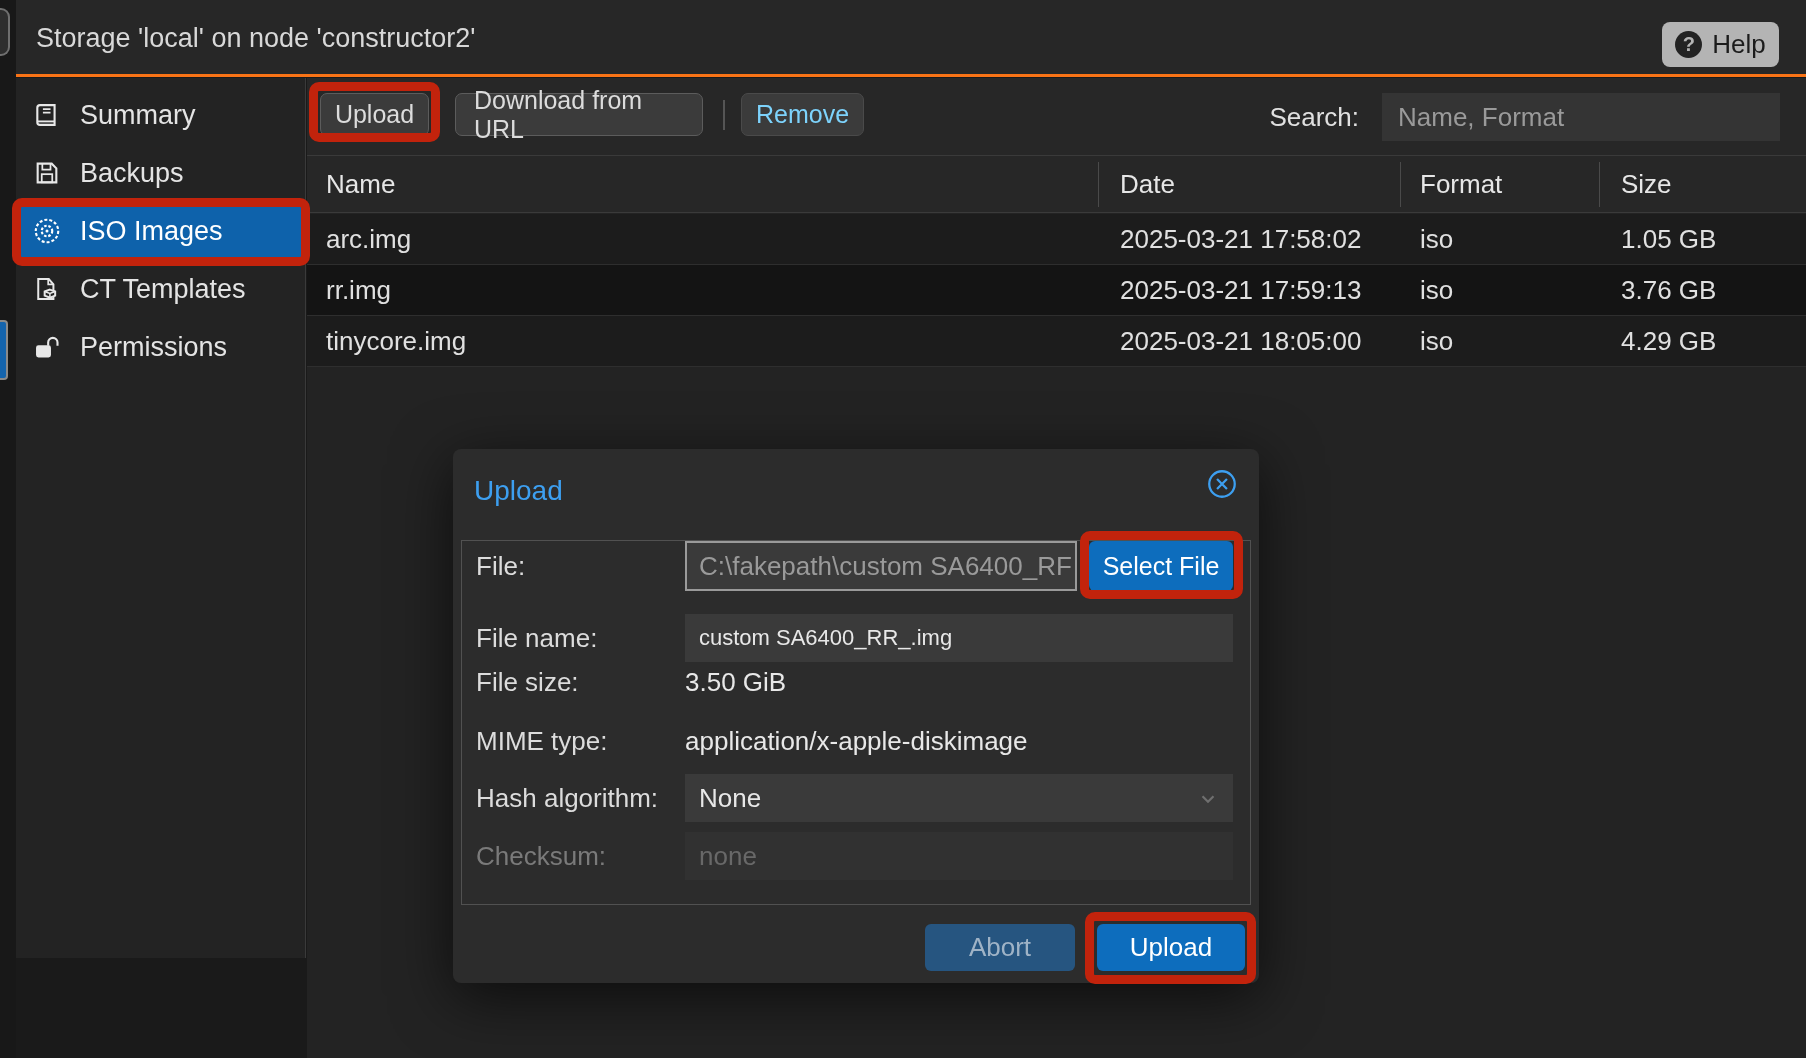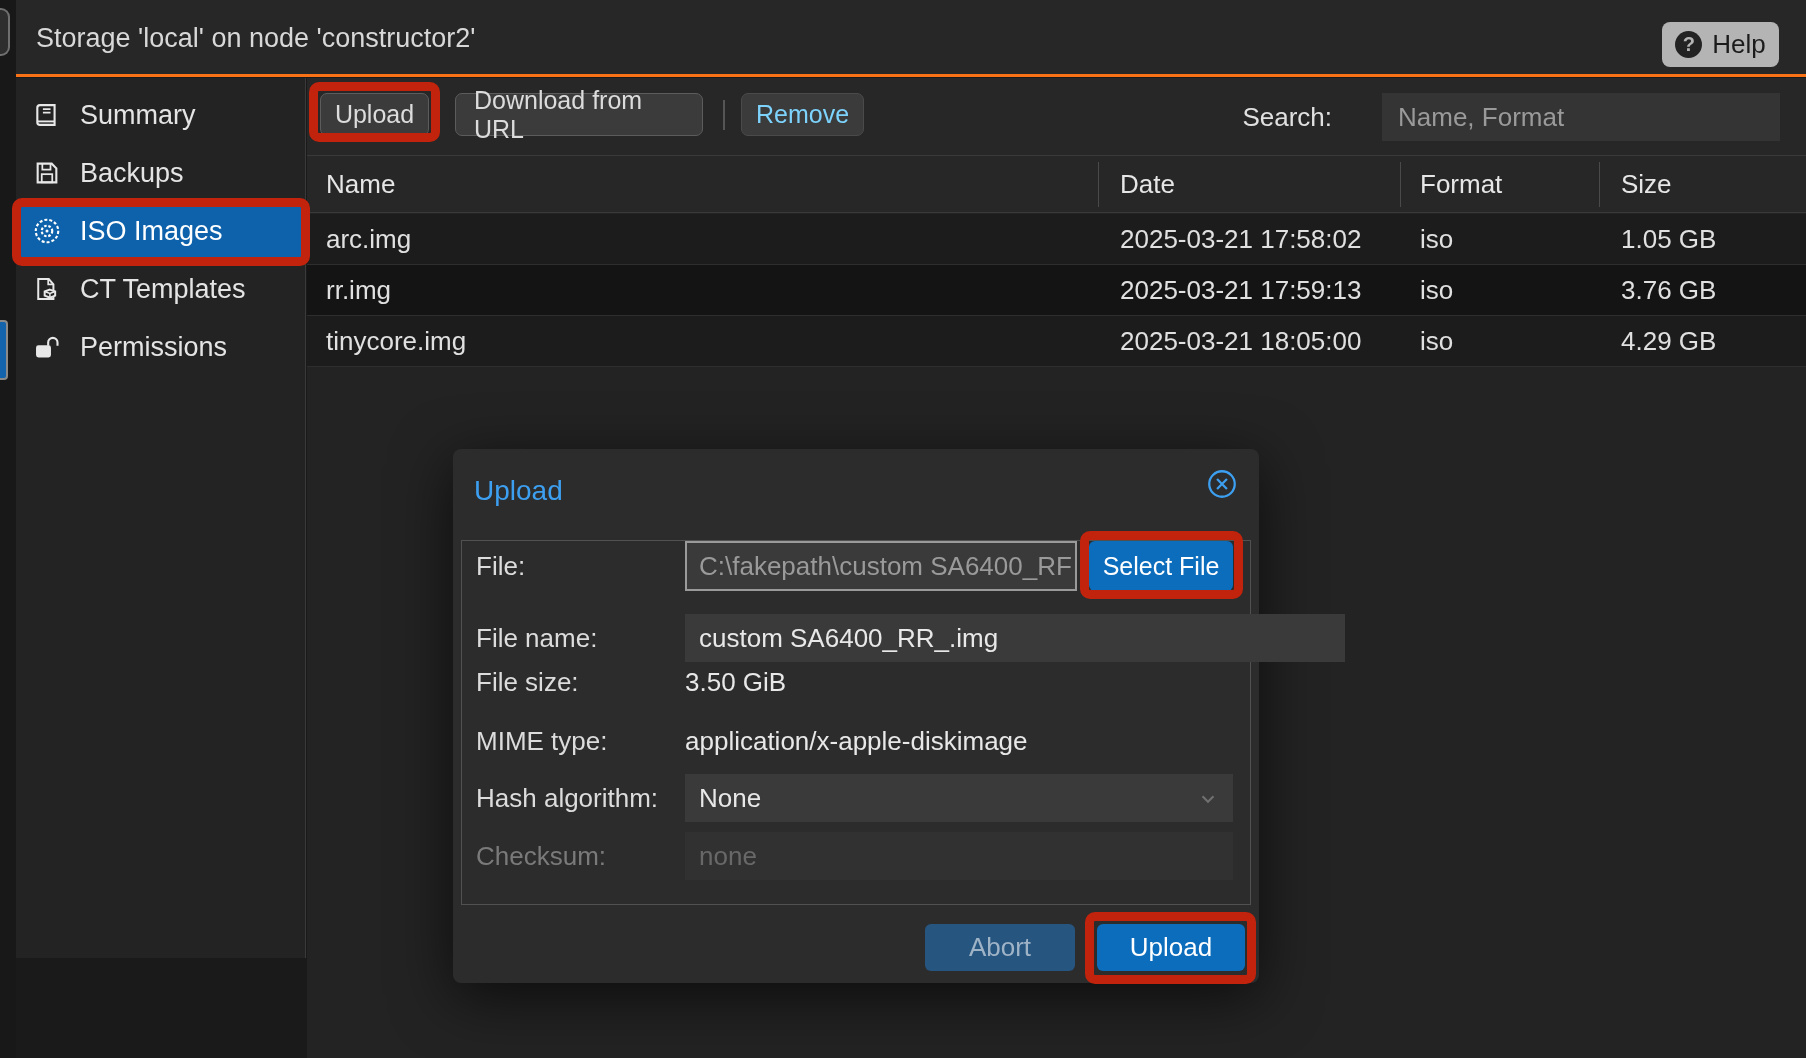--- a/index.html
+++ b/index.html
@@ -56,21 +56,21 @@
     background:#272727; border-bottom:1px solid #3a3a3a;
   }
   .tb-btn {
     position:absolute; top:15px; height:43px; background:#3b3b3b;
     border:1px solid #5c5c5c; border-radius:7px; color:#dcdcdc; font-size:25px;
     display:flex; align-items:center; justify-content:center; padding:0 18px; cursor:pointer;
   }
   .tb-btn.disabled { color:#7dd3fc; border-color:#4a4a4a; cursor:default; }
   .tb-sep { position:absolute; left:416px; top:22px; width:2px; height:30px; background:#555; }
   .search-wrap { position:absolute; right:26px; top:0; height:78px; display:flex; align-items:center; }
-  .search-label { color:#e0e0e0; margin-right:50px; }
+  .search-label { color:#e0e0e0; margin-right:23px; }
   .search-input {
     width:398px; height:48px; background:#343434; border:none; outline:none;
     color:#e6e6e6; font-size:26px; padding:0 16px;
     font-family:"Liberation Sans","DejaVu Sans",sans-serif;
   }
   .search-input::placeholder { color:#9a9a9a; opacity:1; }
   
   .thead {
     position:absolute; left:0; top:78px; width:1499px; height:57px;
     background:#272727; border-bottom:1px solid #3a3a3a; cursor:pointer;
@@ -100,22 +100,22 @@
   .frow { position:absolute; left:0; width:806px; height:48px; }
   .flabel { position:absolute; left:23px; line-height:48px; font-size:26px; color:#dcdcdc; }
   .flabel.dim { color:#7a7a7a; }
   .fctl { position:absolute; left:232px; }
   .file-input {
     width:392px; height:50px; background:#3a3a3a; border:2px solid #9a9a9a;
     color:#9a9a9a; font-size:26px; padding:0 12px; line-height:46px;
     white-space:nowrap; overflow:hidden;
   }
   .text-input {
-    width:660px; height:48px; background:#3a3a3a; border:none; outline:none;
-    color:#e8e8e8; font-size:26px; padding:0 14px;
+    width:548px; height:48px; background:#3a3a3a; border:none; outline:none;
+    color:#e8e8e8; font-size:22px; padding:0 14px;
     font-family:"Liberation Sans","DejaVu Sans",sans-serif;
   }
   .static-val { line-height:48px; font-size:26px; color:#e8e8e8; white-space:nowrap; }
   .select-box {
     position:relative; width:548px; height:48px; background:#3a3a3a;
     color:#e8e8e8; font-size:26px; padding:0 14px; line-height:48px; cursor:pointer;
   }
   .select-box svg { position:absolute; right:14px; top:14px; }
   .checksum-input {
     width:548px; height:48px; background:#313131; border:none;

